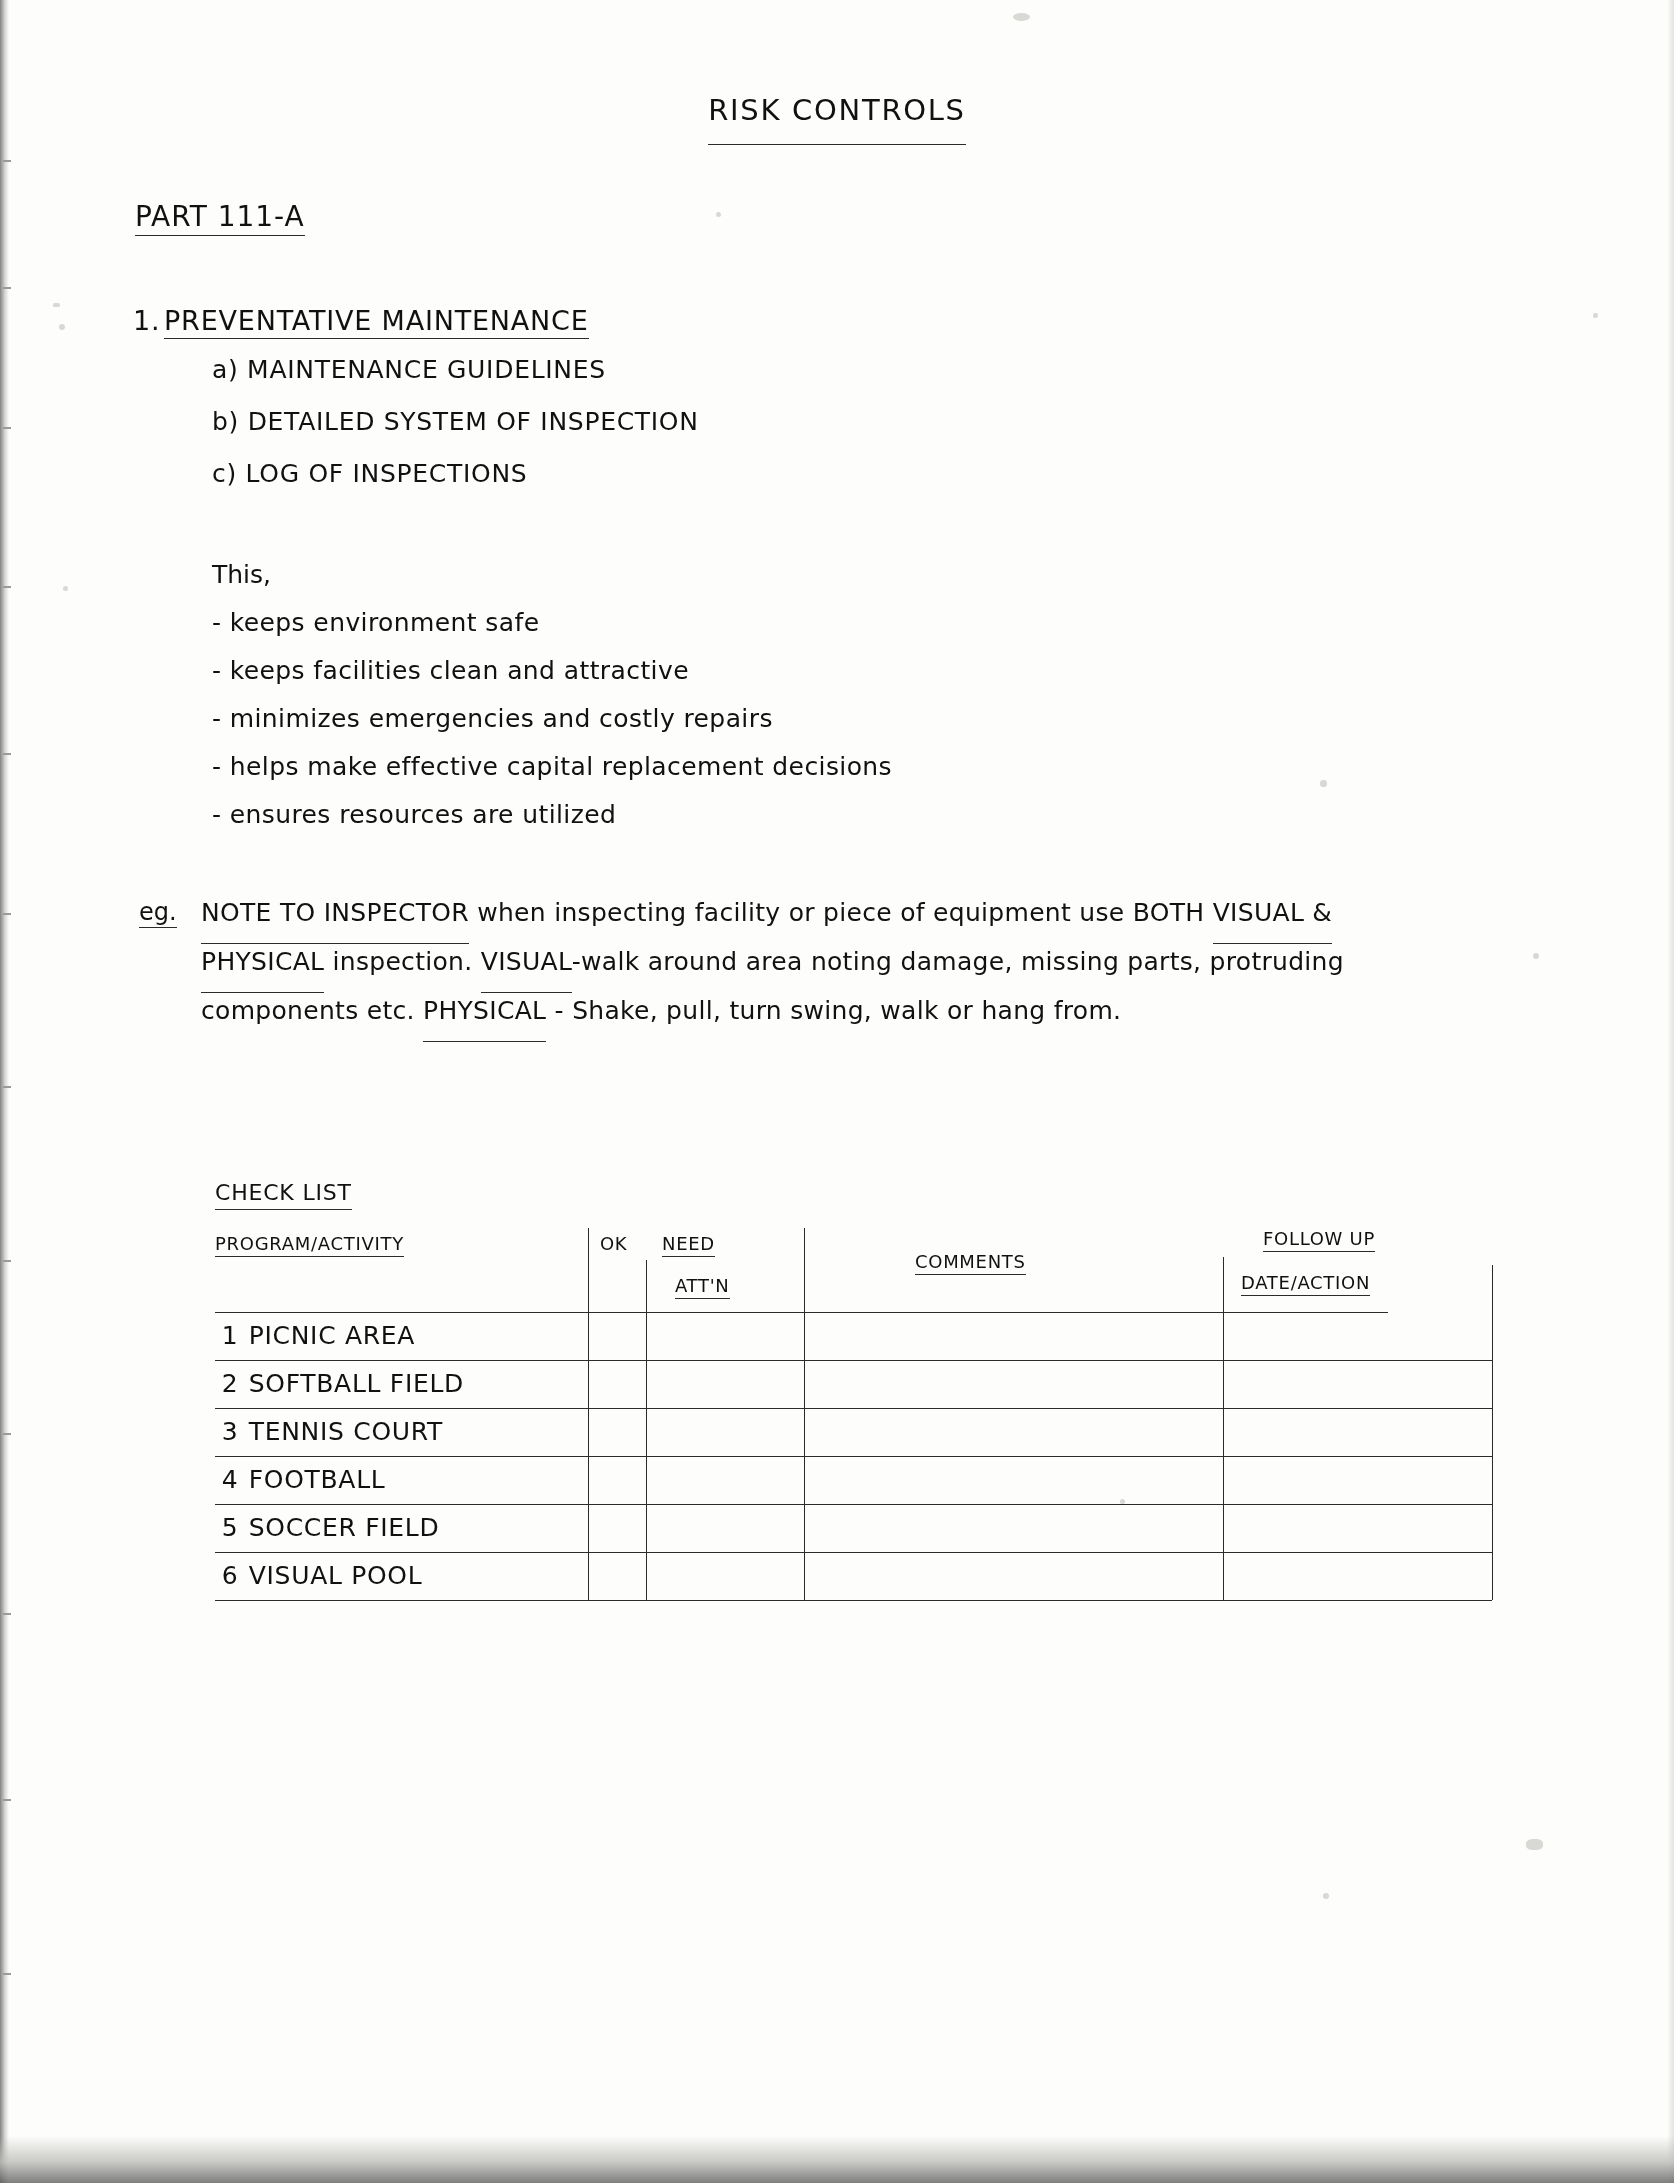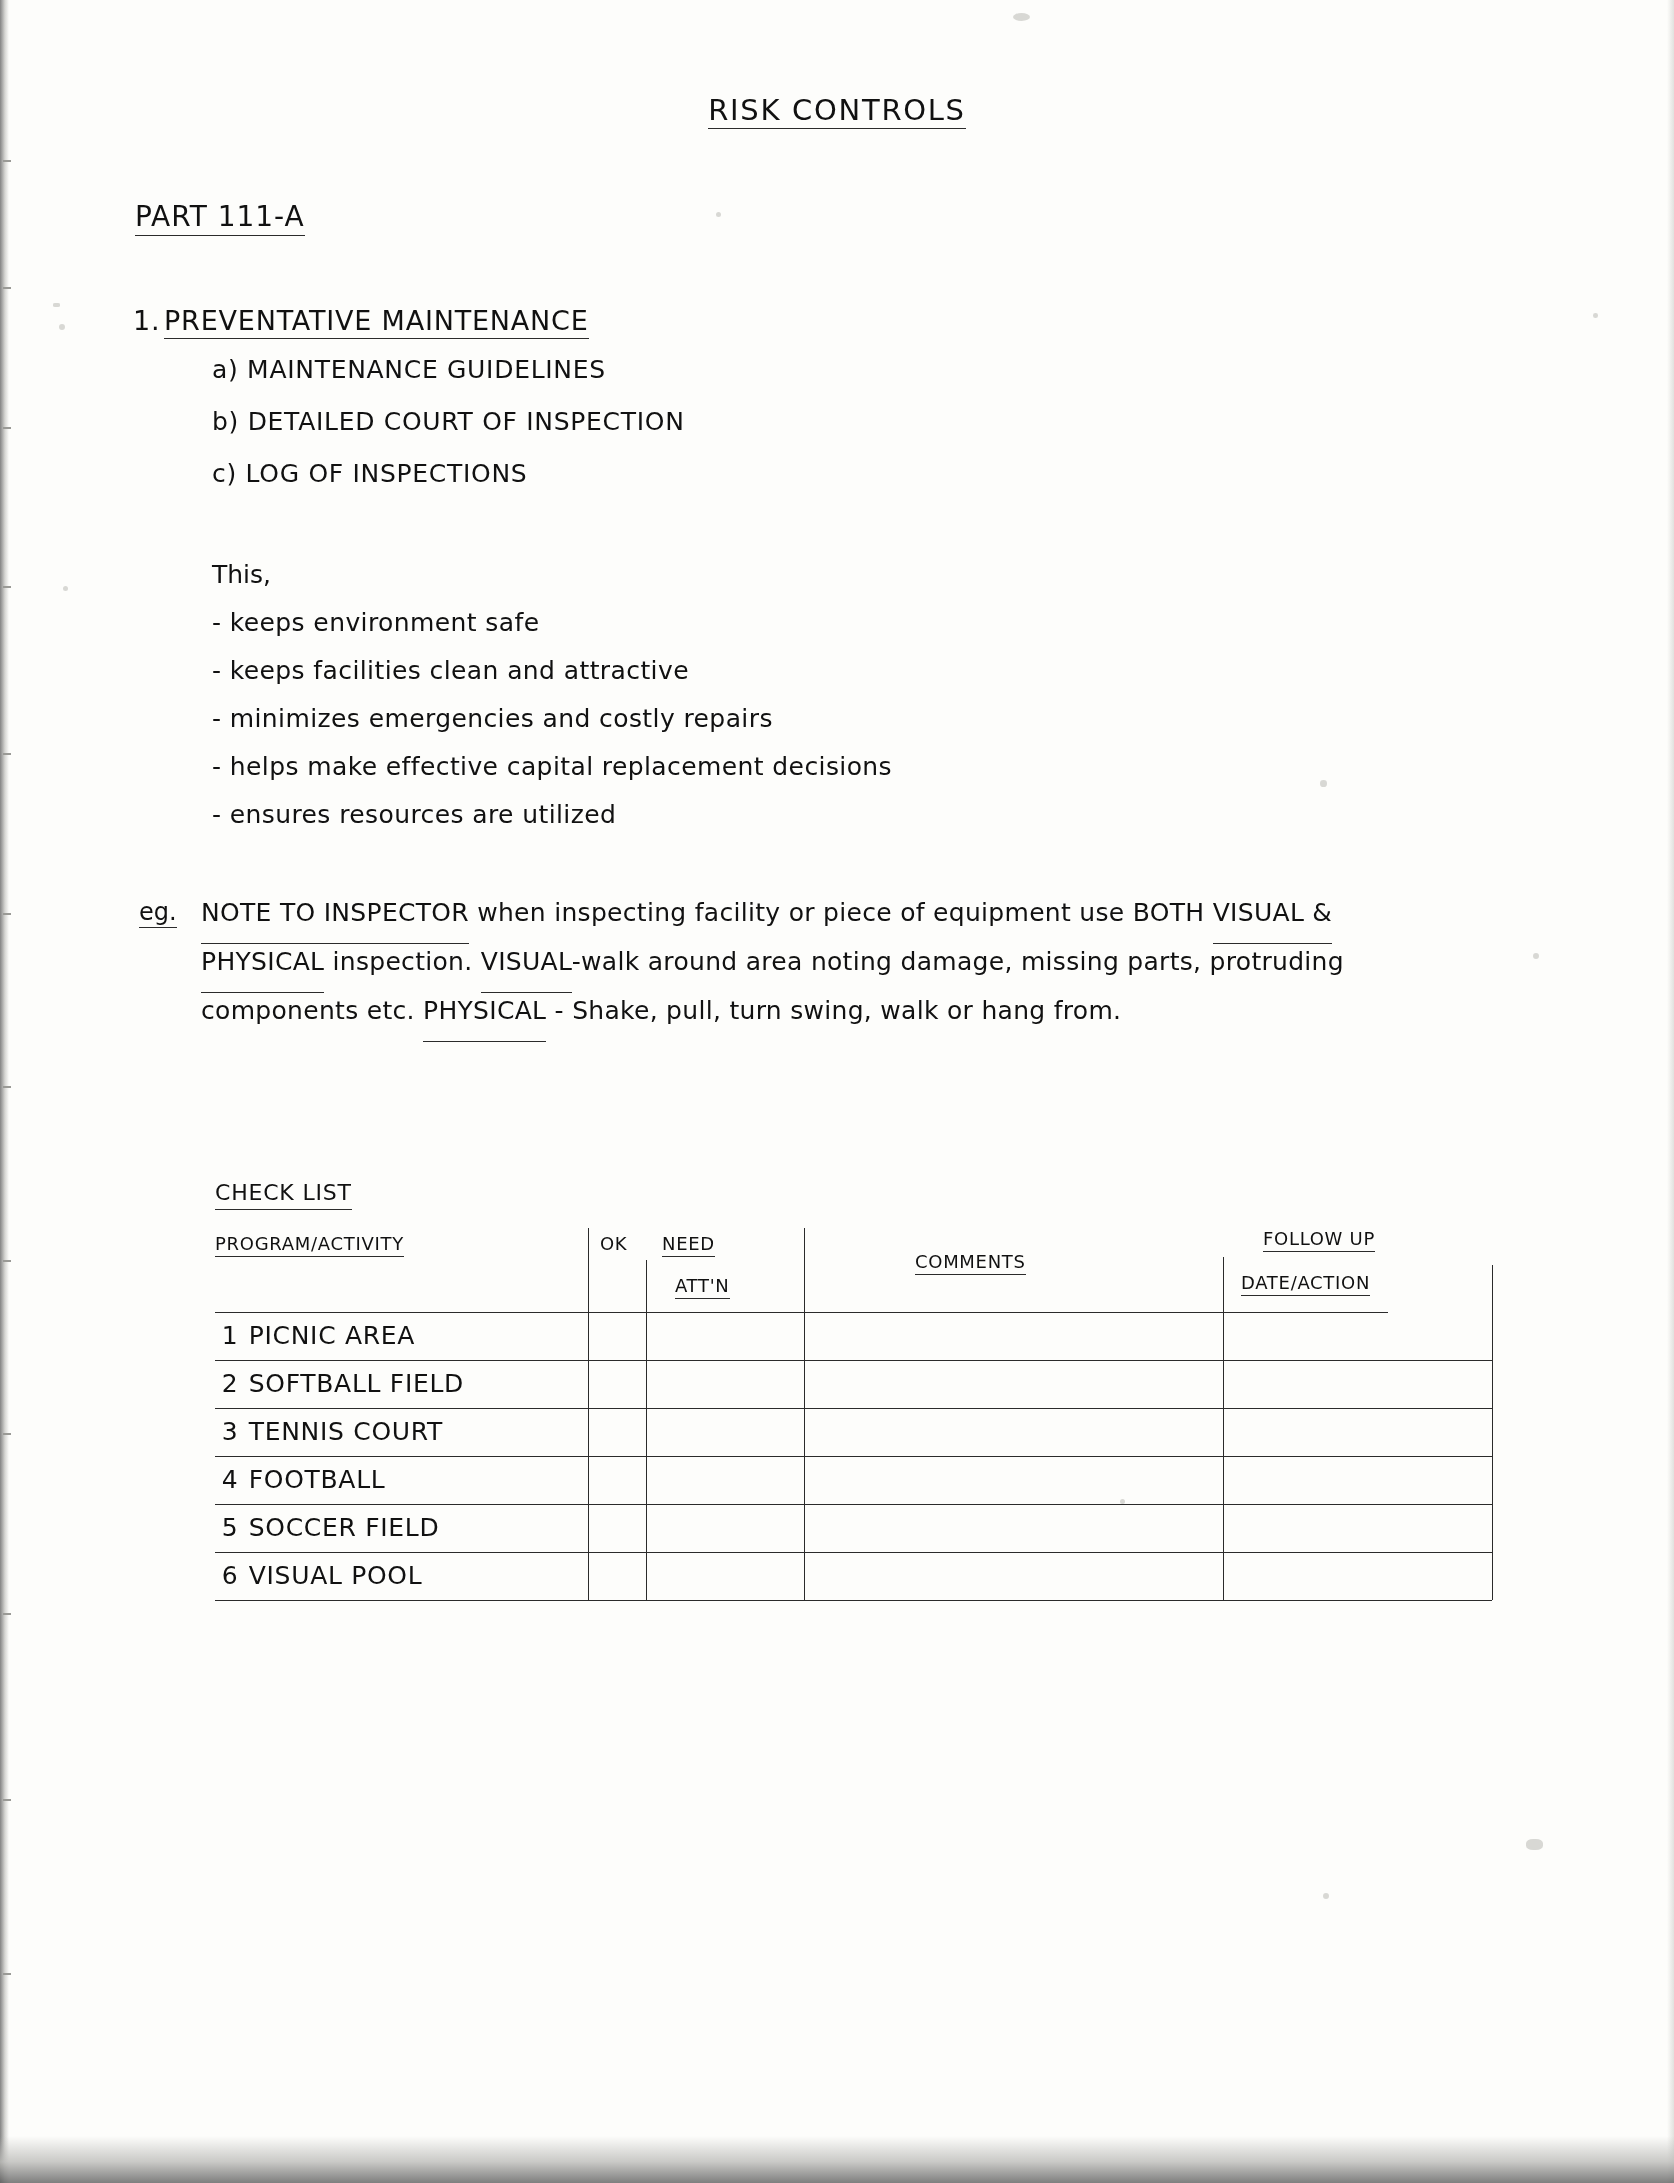--- a/index.html
+++ b/index.html
@@ -61,21 +61,21 @@
     position: absolute;
     top: 93px;
     left: 0;
     width: 1674px;
     text-align: center;
     font-size: 29px;
     letter-spacing: 1.7px;
   }
   .title span {
     border-bottom: 1.3px solid #2b2b2b;
-    padding-bottom: 1px;
+    padding-bottom: 17px;
   }
 
   .part {
     position: absolute;
     top: 200px;
     left: 135px;
     font-size: 28px;
     letter-spacing: 1px;
   }
   .part span { border-bottom: 1.3px solid #2b2b2b; padding-bottom: 2px; }
@@ -254,21 +254,21 @@
   </div>
 
   <div class="part">
     <span>PART 111-A</span>
   </div>
 
   <div class="sec-num">1.</div>
   <div class="sec-title">PREVENTATIVE MAINTENANCE</div>
 
   <div class="sub a">a) MAINTENANCE GUIDELINES</div>
-  <div class="sub b">b) DETAILED COURT OF INSPECTION</div>
+  <div class="sub b">b) DETAILED SYSTEM OF INSPECTION</div>
   <div class="sub c">c) LOG OF INSPECTIONS</div>
 
   <div class="this-word">This,</div>
   <div class="bullet b0">- keeps environment safe</div>
   <div class="bullet b1">- keeps facilities clean and attractive</div>
   <div class="bullet b2">- minimizes emergencies and costly repairs</div>
   <div class="bullet b3">- helps make effective capital replacement decisions</div>
   <div class="bullet b4">- ensures resources are utilized</div>
 
   <div class="eg-label">eg.</div>

